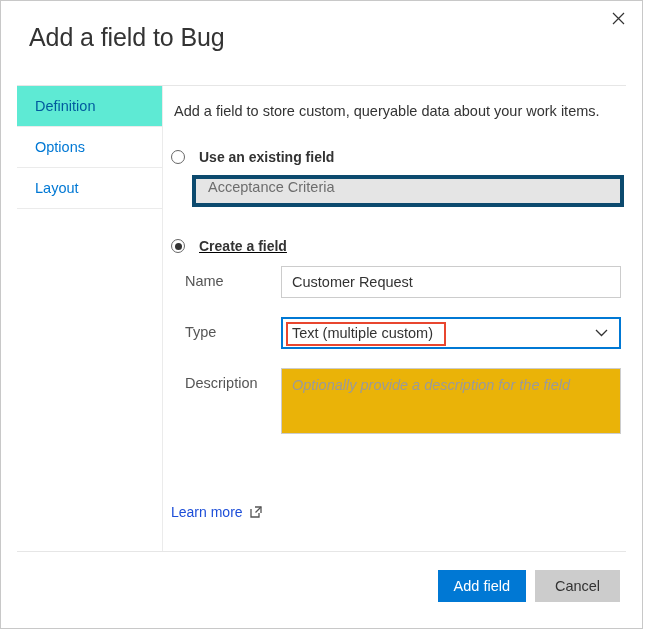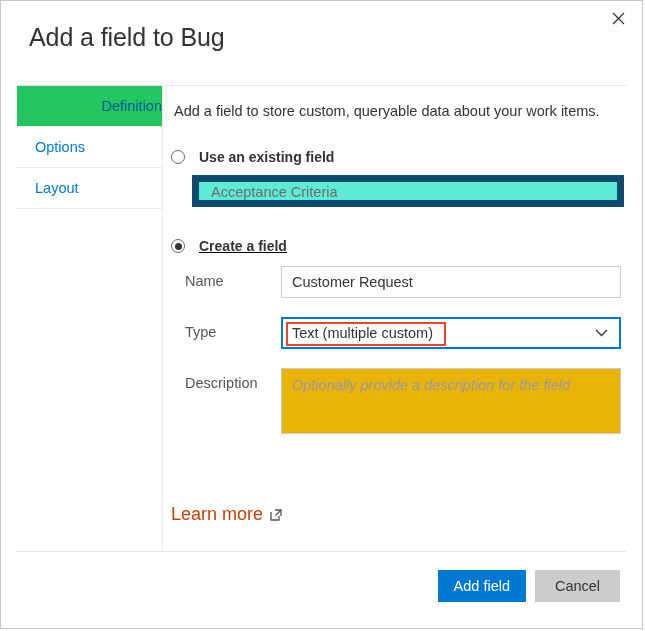--- a/index.html
+++ b/index.html
@@ -84,23 +84,22 @@
     padding-left: 18px;
     box-sizing: border-box;
     font-size: 14.5px;
     color: #0078d4;
     cursor: pointer;
     border-bottom: 1px solid #ebebeb;
     background: transparent;
     white-space: nowrap;
   }
   .sidebar-item.selected {
-    background: #22c55e;
+    background: #5eead4;
     color: #005a9e;
-    text-align: right;
   }
 
   .sidebar-right-border {
     position: absolute;
     left: 161px;
     top: 1px;
     width: 1px;
     height: 466px;
     background: #ebebeb;
   }
@@ -166,24 +165,24 @@
   }
 
   
   .existing-field-box {
     position: absolute;
     left: 29px;
     top: 89px;
     width: 432px;
     height: 32px;
     box-sizing: border-box;
-    background: #5eead4;
-    border: 7px solid #0c4a6e;
-    display: flex;
-    align-items: flex-end;
+    background: #e5e5e5;
+    border: 4px solid #0c4a6e;
+    display: flex;
+    align-items: flex-start;
     padding-left: 12px;
     font-size: 14.5px;
     color: #6d6d6d;
     cursor: default;
   }
 
   
   .form-row {
     position: absolute;
     left: 8px;
@@ -274,22 +273,22 @@
     color: #9a9a9a;
     font-style: italic;
   }
 
   .learn-more {
     position: absolute;
     left: 8px;
     top: 418px;
     display: flex;
     align-items: center;
-    font-size: 18px;
-    color: #c2410c;
+    font-size: 14px;
+    color: #1d4ed8;
     cursor: pointer;
     text-decoration: none;
   }
   .learn-more-icon {
     margin-left: 7px;
     display: inline-flex;
     align-items: center;
   }
 
   

